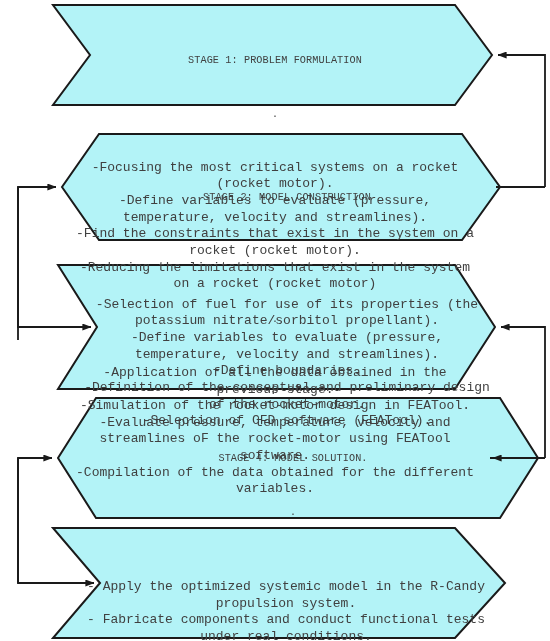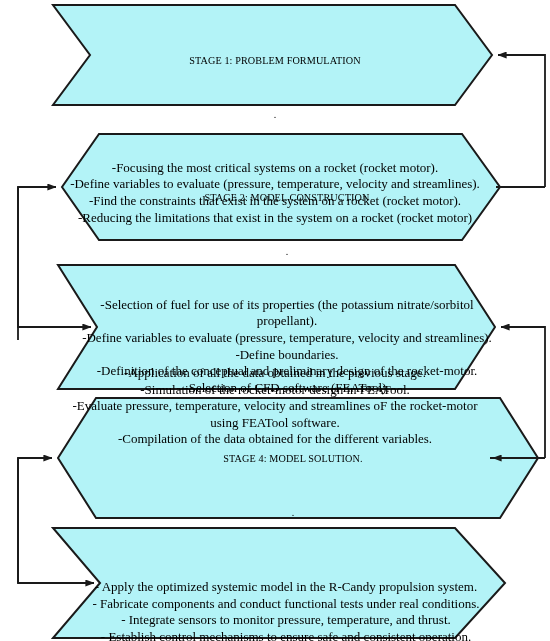--- a/index.html
+++ b/index.html
@@ -22,22 +22,22 @@
   }
   #flow-svg {
     position: absolute;
     left: 0; top: 0;
     width: 550px;
     height: 641px;
   }
   .stage-text {
     position: absolute;
     text-align: center;
-    color: #000000;
-    font-family: Liberation Serif, serif;
+    color: #404040;
+    font-family: Liberation Mono, monospace;
     line-height: 1.28;
     white-space: pre-wrap;
   }
   .stage-title {
     font-size: 10.2px;
     letter-spacing: 0.1px;
     margin-bottom: 2px;
     display: block;
   }
   .stage-sep {

